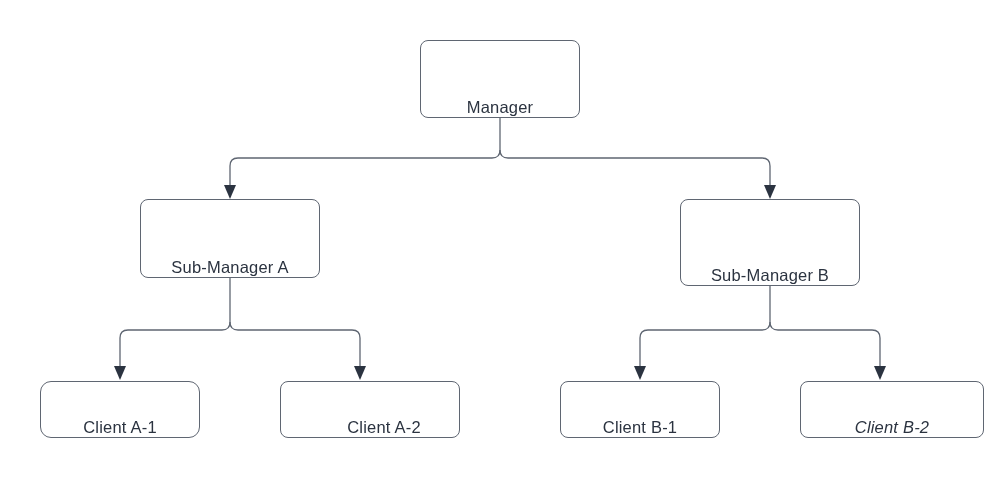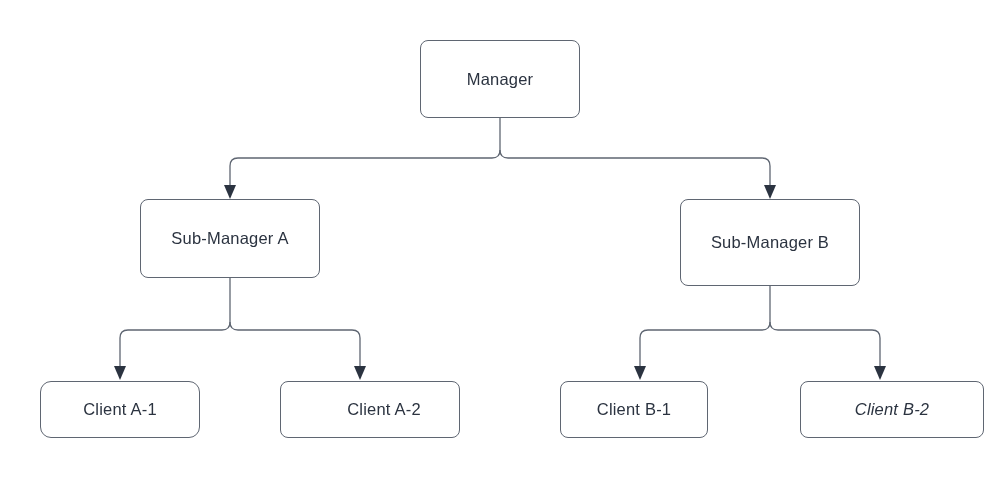--- a/index.html
+++ b/index.html
@@ -22,33 +22,33 @@
     width: 1000px;
     height: 480px;
   }
   .node {
     position: absolute;
     box-sizing: border-box;
     background: #ffffff;
     border: 1.4px solid #5f6672;
     border-radius: 8px;
     display: flex;
-    align-items: center;
+    align-items: flex-end;
     justify-content: center;
     color: #2b3340;
     font-size: 16.5px;
     letter-spacing: 0.2px;
     text-align: center;
   }
   .node-manager   { left: 420px; top: 40px;  width: 160px; height: 78px; }
   .node-sub-a     { left: 140px; top: 199px; width: 180px; height: 79px; }
   .node-sub-b     { left: 680px; top: 199px; width: 180px; height: 87px; }
   .node-client-a1 { left: 40px;  top: 381px; width: 160px; height: 57px; border-radius: 11px; }
   .node-client-a2 { left: 280px; top: 381px; width: 180px; height: 57px; padding-left: 28px; }
-  .node-client-b1 { left: 560px; top: 381px; width: 148px; height: 57px; }
+  .node-client-b1 { left: 560px; top: 381px; width: 160px; height: 57px; }
   .node-client-b2 { left: 800px; top: 381px; width: 184px; height: 57px; font-style: italic; }
   .edge-path {
     fill: none;
     stroke: #5f6672;
     stroke-width: 1.3;
   }
   .edge-arrow {
     fill: #2b3340;
     stroke: none;
   }

